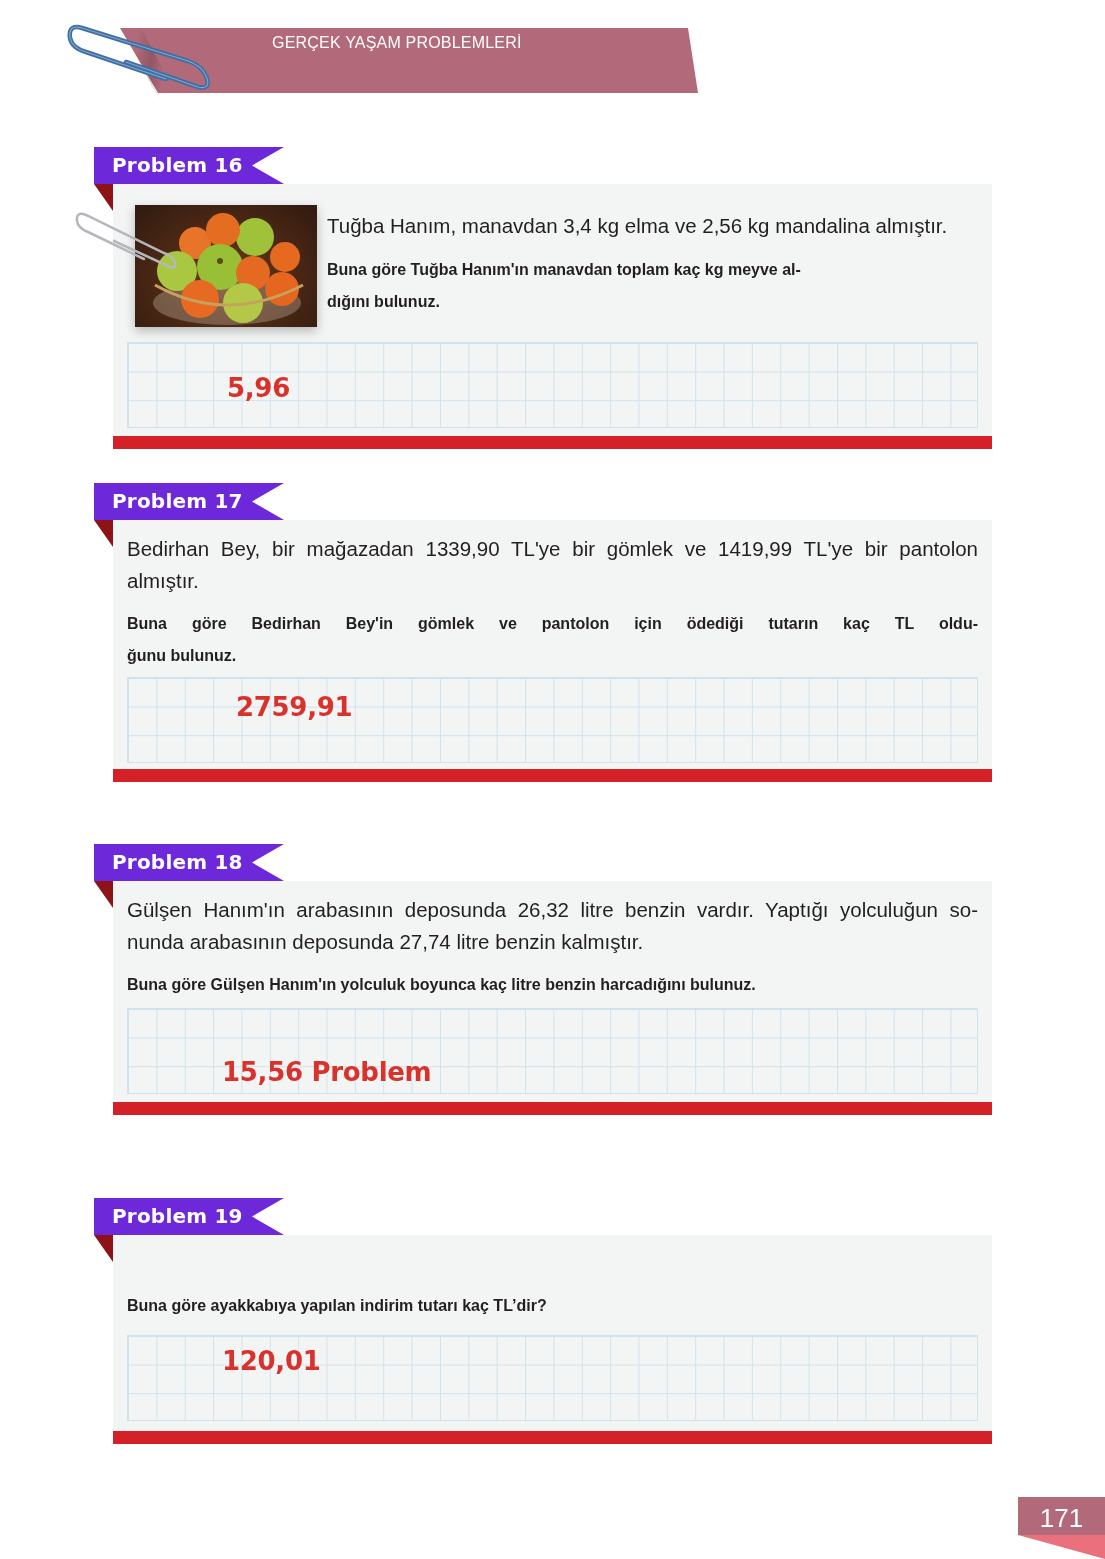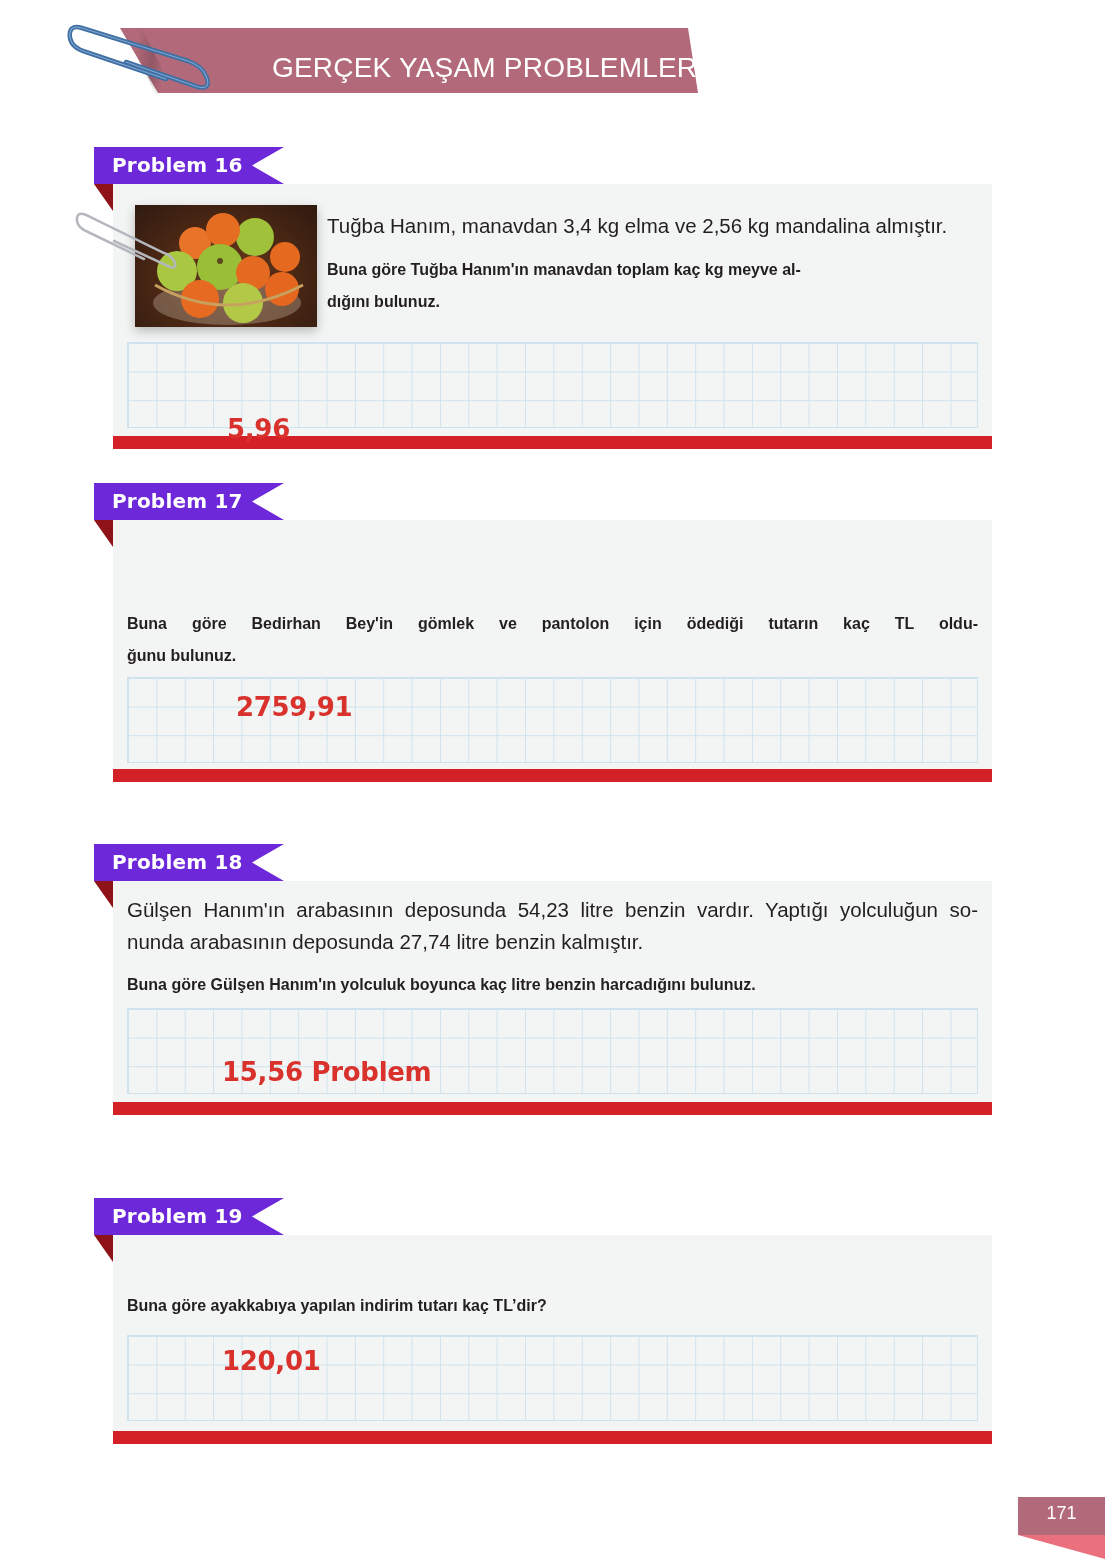--- a/index.html
+++ b/index.html
@@ -11,21 +11,21 @@
       position: absolute; left: 120px; top: 28px; width: 578px; height: 65px;
       background: #b26a7a;
       clip-path: polygon(0 0, 568px 0, 578px 65px, 38px 65px);
     }
     .header-shadow {
       position: absolute; left: 118px; top: 22px; width: 60px; height: 76px;
       background: linear-gradient(100deg, rgba(0,0,0,0) 30%, rgba(0,0,0,0.18) 55%, rgba(0,0,0,0) 75%);
       clip-path: polygon(0 0, 20px 0, 60px 76px, 40px 76px);
     }
     .header-title {
-      position: absolute; left: 272px; top: 52px; font-size: 28px; color: #ffffff;
+      position: absolute; left: 272px; top: 34px; font-size: 16px; color: #ffffff;
       letter-spacing: 0.2px; white-space: nowrap;
     }
     .header-clip { position: absolute; left: 66px; top: 24px; width: 145px; height: 66px; }
 
     
     .problem-card { position: absolute; left: 94px; width: 898px; }
     .card-bg {
       position: absolute; left: 19px; right: 0; background: #f3f4f4;
     }
     .card-bottom-bar {
@@ -76,21 +76,21 @@
     
     .page-num-box {
       position: absolute; left: 1018px; top: 1497px; width: 87px; height: 38px; background: #b26a7a;
     }
     .page-num-tail {
       position: absolute; left: 1018px; top: 1535px; width: 87px; height: 24px; background: #e9707c;
       clip-path: polygon(0 0, 87px 0, 87px 24px);
     }
     .page-num {
       position: absolute; left: 1018px; top: 1503px; width: 87px; text-align: center;
-      font-size: 18px; color: #ffffff;
+      font-size: 26px; color: #ffffff;
     }
   </style>
 </head>
 <body>
 
 <div class="header-banner"></div>
 <div class="header-shadow"></div>
 <div class="header-title">GERÇEK YAŞAM PROBLEMLERİ</div>
 <svg class="header-clip" viewBox="0 0 145 66">
   <path d="M60 38 L132 63 Q146 66 140 52 Q136 42 122 37 L16 4 Q2 0 4 14 Q6 24 20 28 L100 55" fill="none" stroke="#3f6fa3" stroke-width="4.5" stroke-linecap="round"></path>
@@ -123,47 +123,48 @@
   </div>
   <svg class="photo-clip" viewBox="0 0 110 70" style="left:-20px; top:62px;">
     <path d="M40 32 L96 58 Q104 60 100 52 Q97 46 90 44 L12 6 Q2 2 3 12 Q4 19 14 23 L70 50" fill="none" stroke="#b4b8bd" stroke-width="2.5" stroke-linecap="round"></path>
   </svg>
   <div class="prompt" style="left:233px; top:63px; width:652px;">Tuğba Hanım, manavdan 3,4 kg elma ve 2,56 kg mandalina almıştır.</div>
   <div class="question" style="left:233px; top:107px; width:652px;">
     <div>Buna göre Tuğba Hanım'ın manavdan toplam kaç kg meyve al-</div>
     <div>dığını bulunuz.</div>
   </div>
   <div class="grid" style="top:195px;"></div>
-  <div class="answer" style="left:133px; top:226px;margin-top:41px;">5,96</div>
+  <div class="answer" style="left:133px; top:226px;">5,96</div>
 </section>
 
 <section class="problem-card" style="top:483px; height:302px;">
   <div class="card-bg" style="top:37px; height:249px;"></div>
   <div class="card-bottom-bar" style="top:286px;"></div>
   <div class="ribbon-fold"></div>
   <div class="ribbon">
     <span class="ribbon-label">Problem 17</span>
   </div>
+  <div class="prompt justify" style="left:33px; top:50px; width:851px;">Bedirhan Bey, bir mağazadan 1339,90 TL'ye bir gömlek ve 1419,99 TL'ye bir pantolon almıştır.</div>
   <div class="question" style="left:33px; top:125px; width:851px;">
     <div style="text-align:justify; text-align-last:justify;">Buna göre Bedirhan Bey'in gömlek ve pantolon için ödediği tutarın kaç TL oldu-</div>
     <div>ğunu bulunuz.</div>
   </div>
   <div class="grid" style="top:194px;"></div>
   <div class="answer" style="left:128px; top:209px;margin-left:14px;">2759,91</div>
 </section>
 
 <section class="problem-card" style="top:844px; height:275px;">
   <div class="card-bg" style="top:37px; height:221px;"></div>
   <div class="card-bottom-bar" style="top:258px;"></div>
   <div class="ribbon-fold"></div>
   <div class="ribbon">
     <span class="ribbon-label">Problem 18</span>
   </div>
   <div class="prompt" style="left:33px; top:50px; width:851px;">
-    <div style="text-align:justify; text-align-last:justify;">Gülşen Hanım'ın arabasının deposunda 54,23 litre benzin vardır. Yaptığı yolculuğun so-</div>
+    <div style="text-align:justify; text-align-last:justify;">Gülşen Hanım'ın arabasının deposunda 26,32 litre benzin vardır. Yaptığı yolculuğun so-</div>
     <div>nunda arabasının deposunda 27,74 litre benzin kalmıştır.</div>
   </div>
   <div class="question" style="left:33px; top:125px; width:860px; white-space:nowrap;">Buna göre Gülşen Hanım'ın yolculuk boyunca kaç litre benzin harcadığını bulunuz.</div>
   <div class="grid" style="top:164px;"></div>
   <div class="answer" style="left:128px; top:213px;">15,56 Problem</div>
 </section>
 
 <section class="problem-card" style="top:1198px; height:250px;">
   <div class="card-bg" style="top:37px; height:196px;"></div>
   <div class="card-bottom-bar" style="top:233px;"></div>

